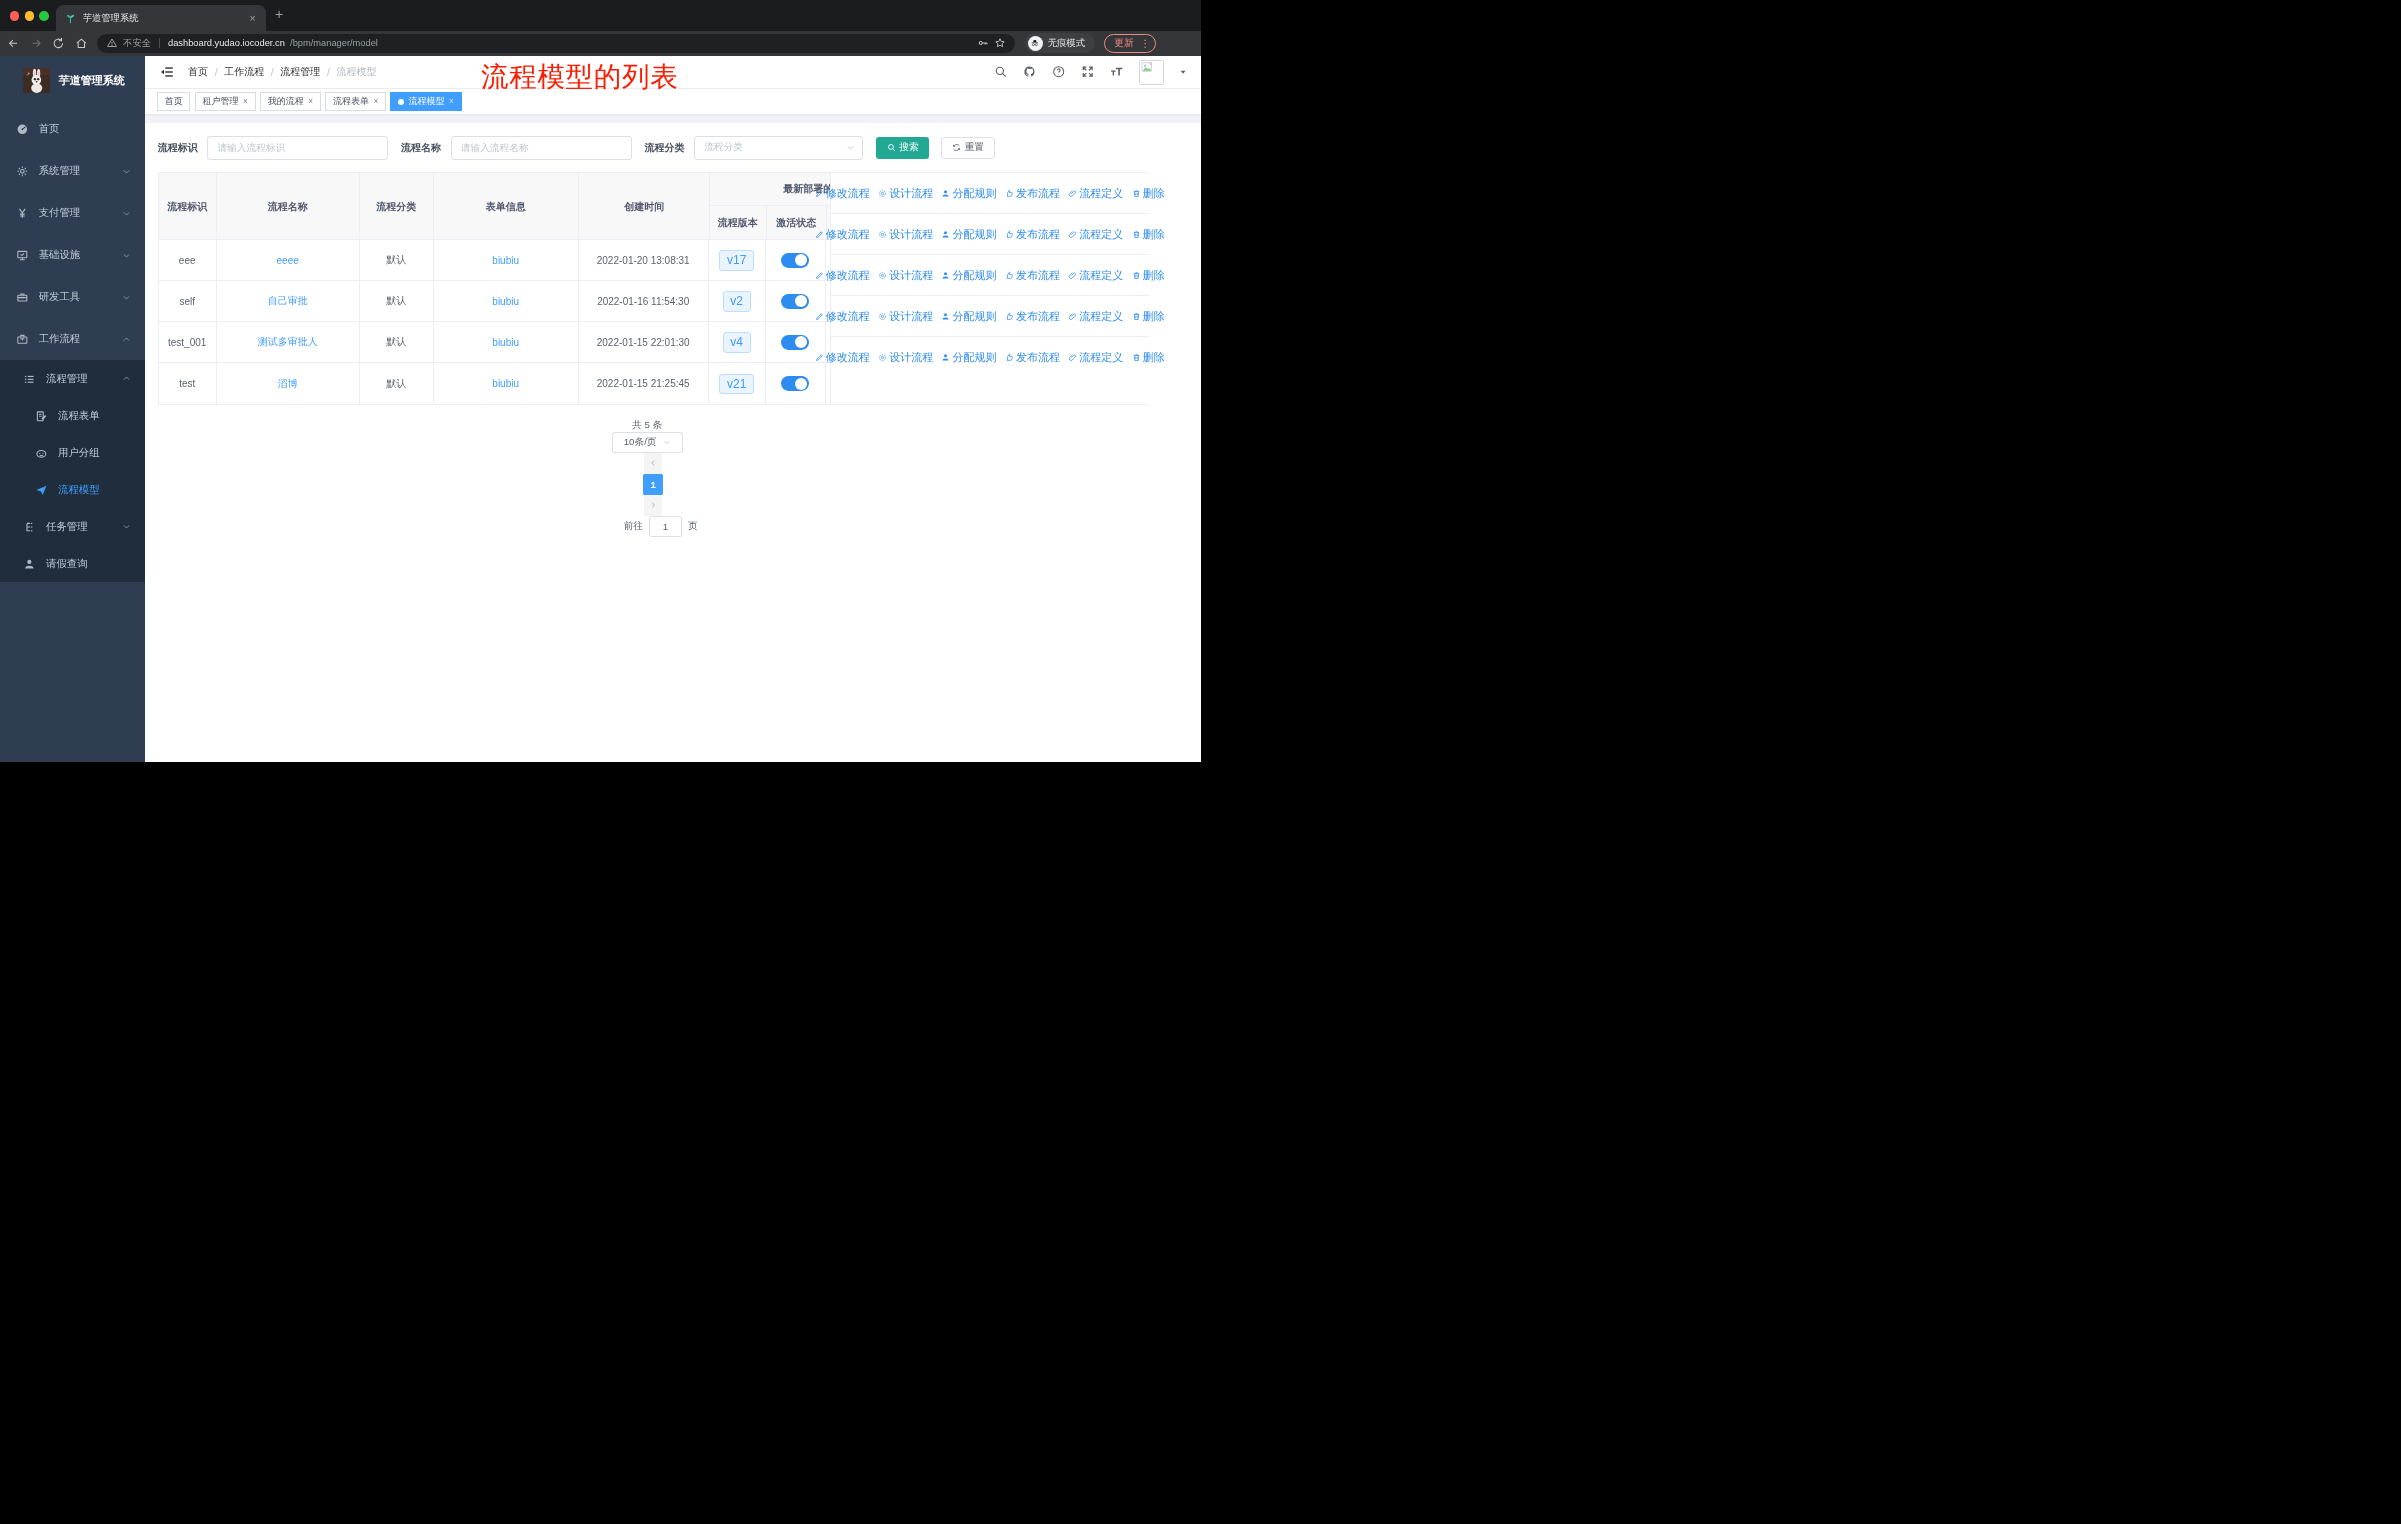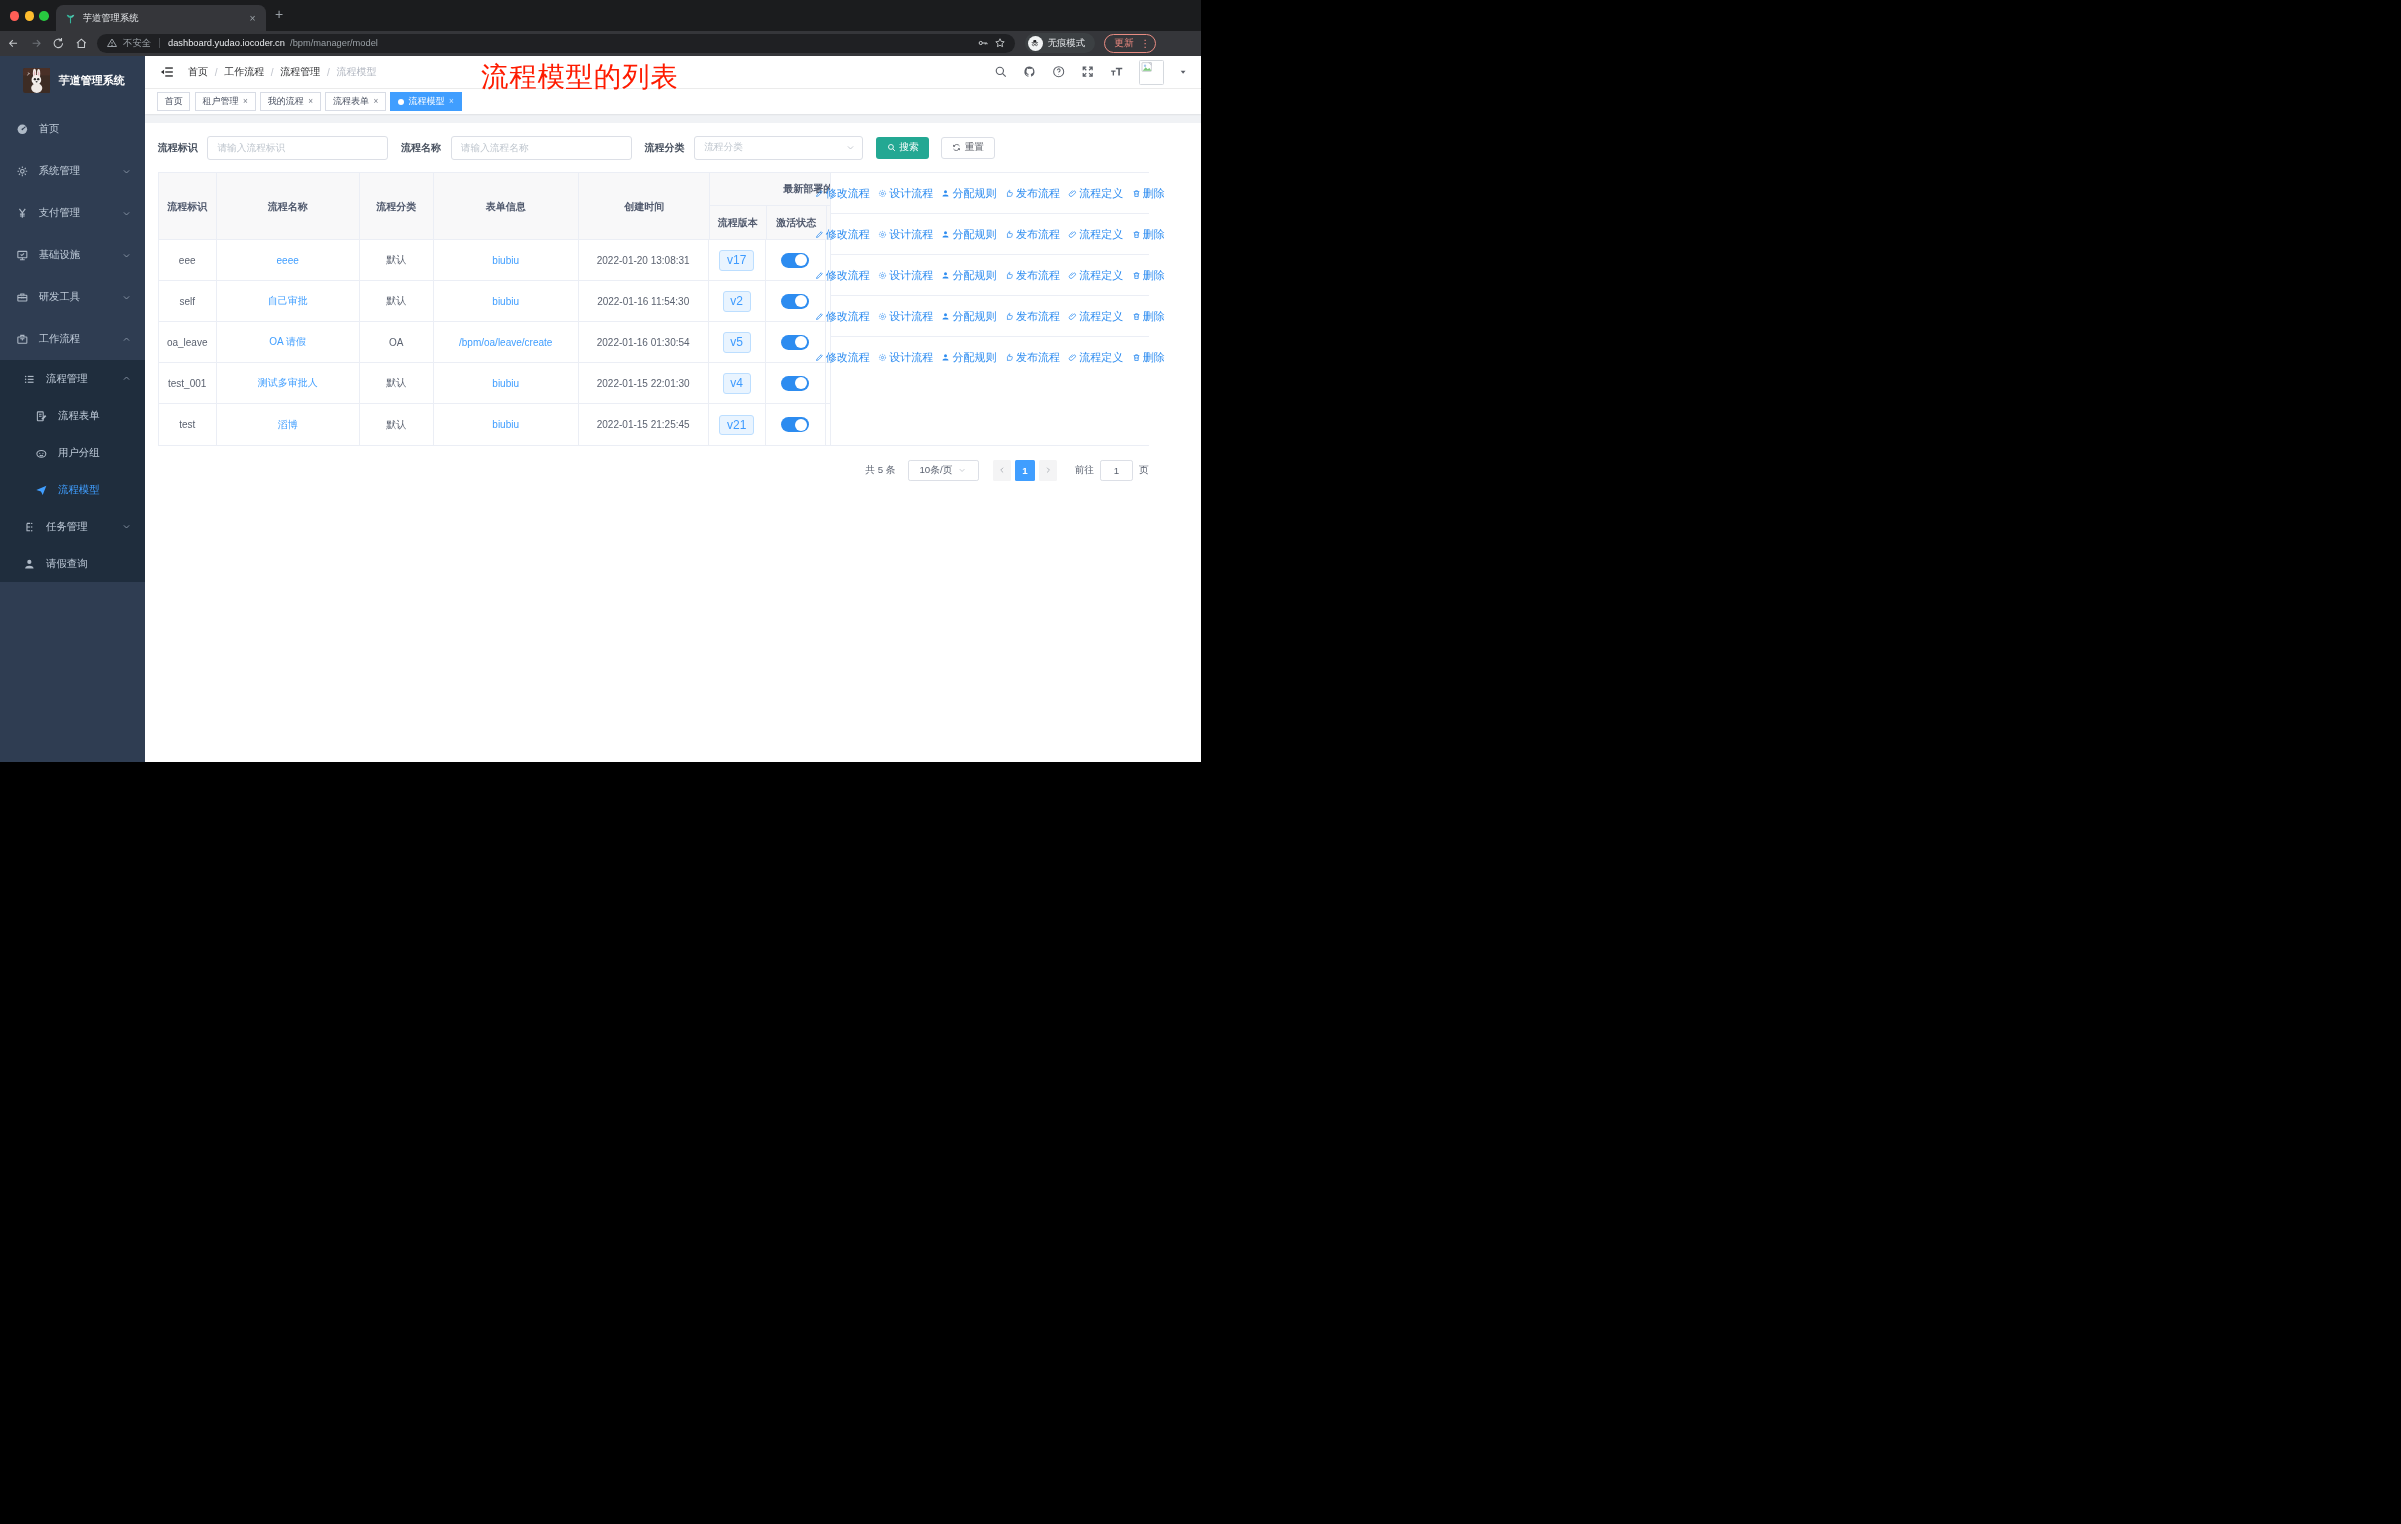--- a/index.html
+++ b/index.html
@@ -125,21 +125,21 @@
   .ops { position:absolute; top:0; left:671px; width:319px; height:100%; z-index:3; background:#fff; border-left:0.7px solid #ebeef5; }
   .ops-head { height:67px; background:#f8f8f9; border-bottom:0.7px solid #ebeef5; display:flex; align-items:center;
               justify-content:center; font-weight:bold; color:#515a6e; }
   .ops-row { height:41px; border-bottom:0.7px solid #ebeef5; display:flex; align-items:center; justify-content:center; gap:8.2px; padding:0 3px; }
   .ops .ops-row:last-child { border-bottom:none; }
   .action { color:var(--primary-btn,#2d8cf0); font-size:11px; display:inline-flex; align-items:center; gap:2.2px;
             text-decoration:none; white-space:nowrap; cursor:pointer; }
   .action svg { width:9px; height:9px; }
 
   
-  .pagination { width:991px; display:flex; align-items:center; justify-content:flex-end; margin-top:13.4px; font-size:9.7px; color:#5b6270; }
+  .pagination { width:991px; display:flex; align-items:center; justify-content:flex-end; margin-top:13.4px; font-size:9.7px; color:#5b6270;flex-direction:column; }
   .pg-total { margin-right:12px; }
   .pg-size { width:71px; height:21px; border:0.7px solid #dcdfe6; border-radius:2.2px; display:flex; align-items:center;
              justify-content:center; gap:6px; color:#5b6270; cursor:pointer; margin-right:12px; }
   .pg-size .chev { width:8.2px; height:8.2px; color:#c0c4cc; }
   .pg-btn { width:18px; height:21px; background:#f4f4f5; border-radius:1.5px; display:flex; align-items:center;
             justify-content:center; color:#a8abb2; cursor:pointer; margin:0 2.2px; }
   .pg-btn svg { width:8.2px; height:8.2px; }
   .pg-page { min-width:20px; height:21px; background:var(--accent,#409eff); color:#fff; border-radius:1.5px; display:flex;
              align-items:center; justify-content:center; font-weight:bold; margin:0 2.2px; cursor:pointer; }
   .pg-goto { display:flex; align-items:center; gap:6px; margin-left:15px; }
@@ -598,40 +598,20 @@
                   <span class="badge">v2</span>
                 </div>
     <div class="td c7">
                   <span class="switch">
                     <span class="knob"></span>
                   </span>
                 </div>
     <div class="td c8"></div>
   </div>
               <div class="trow">
-    <div class="td c1">oa_leave</div>
-    <div class="td c2">
-                  <a class="cell-link">OA 请假</a>
-                </div>
-    <div class="td c3">OA</div>
-    <div class="td c4">
-                  <a class="cell-link">/bpm/oa/leave/create</a>
-                </div>
-    <div class="td c5">2022-01-16 01:30:54</div>
-    <div class="td c6">
-                  <span class="badge">v5</span>
-                </div>
-    <div class="td c7">
-                  <span class="switch">
-                    <span class="knob"></span>
-                  </span>
-                </div>
-    <div class="td c8"></div>
-  </div>
-              <div class="trow">
     <div class="td c1">test_001</div>
     <div class="td c2">
                   <a class="cell-link">测试多审批人</a>
                 </div>
     <div class="td c3">默认</div>
     <div class="td c4">
                   <a class="cell-link">biubiu</a>
                 </div>
     <div class="td c5">2022-01-15 22:01:30</div>
     <div class="td c6">

